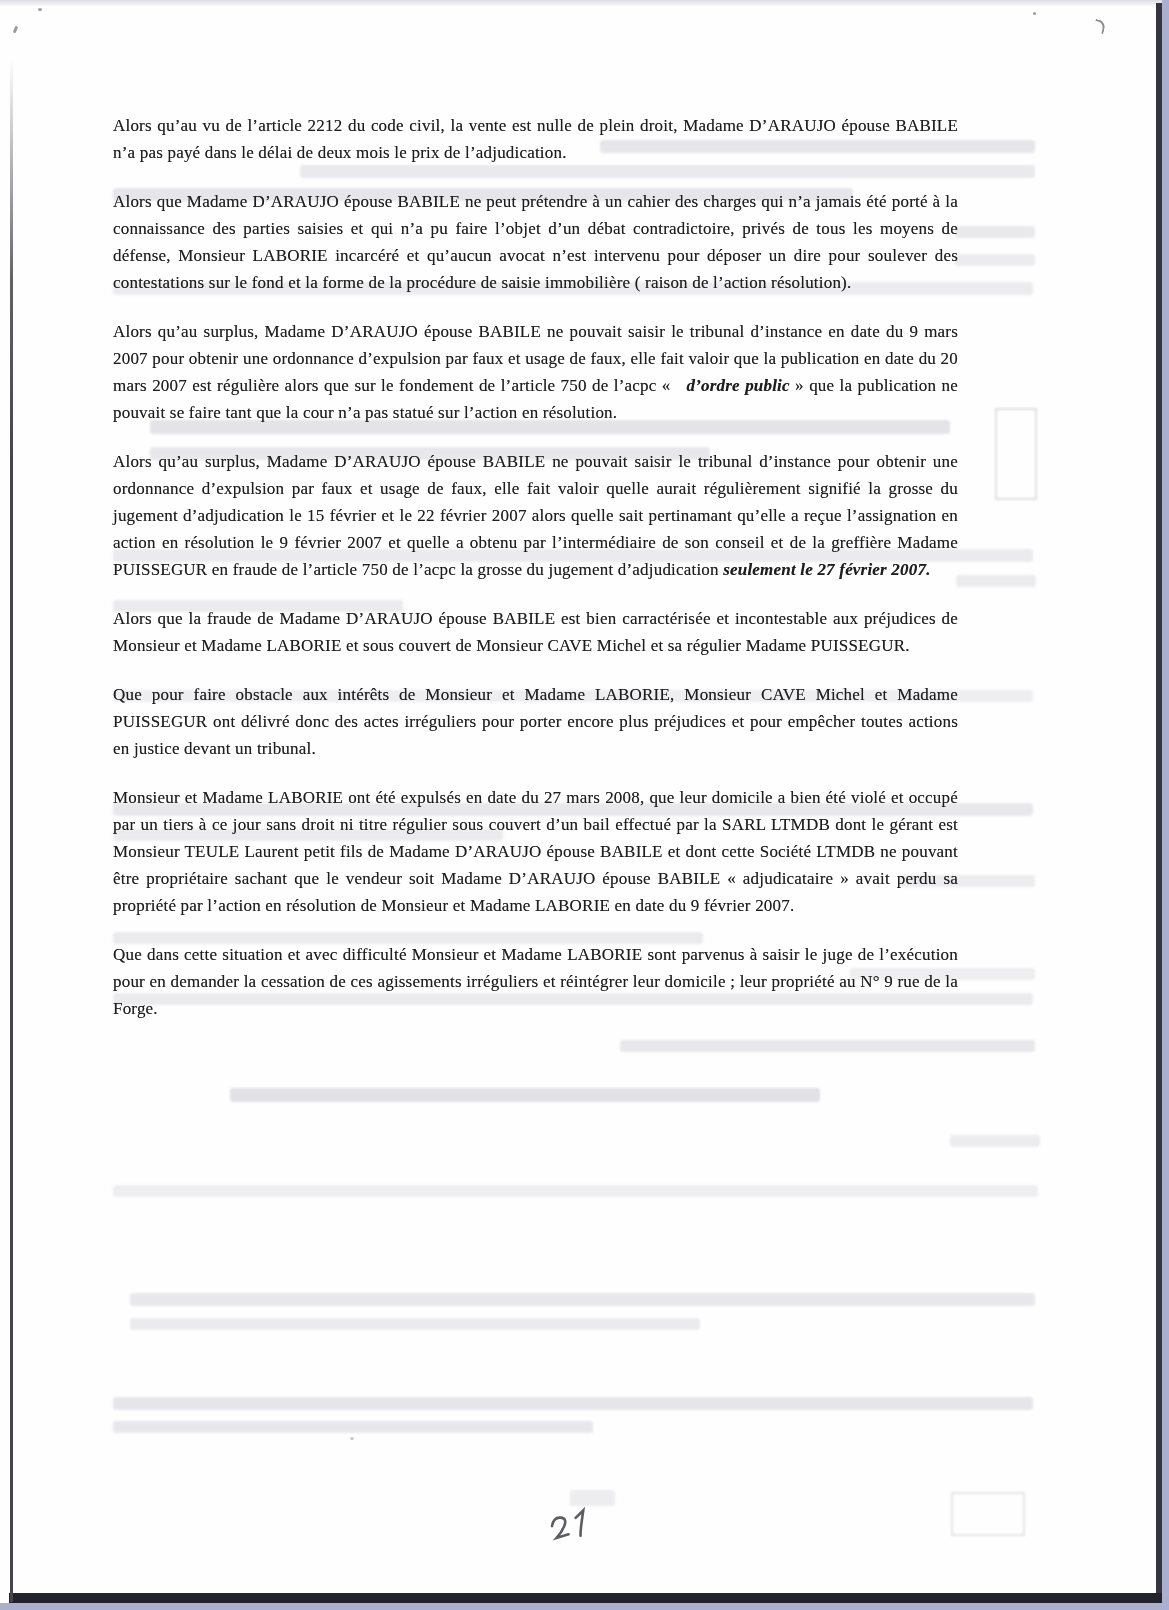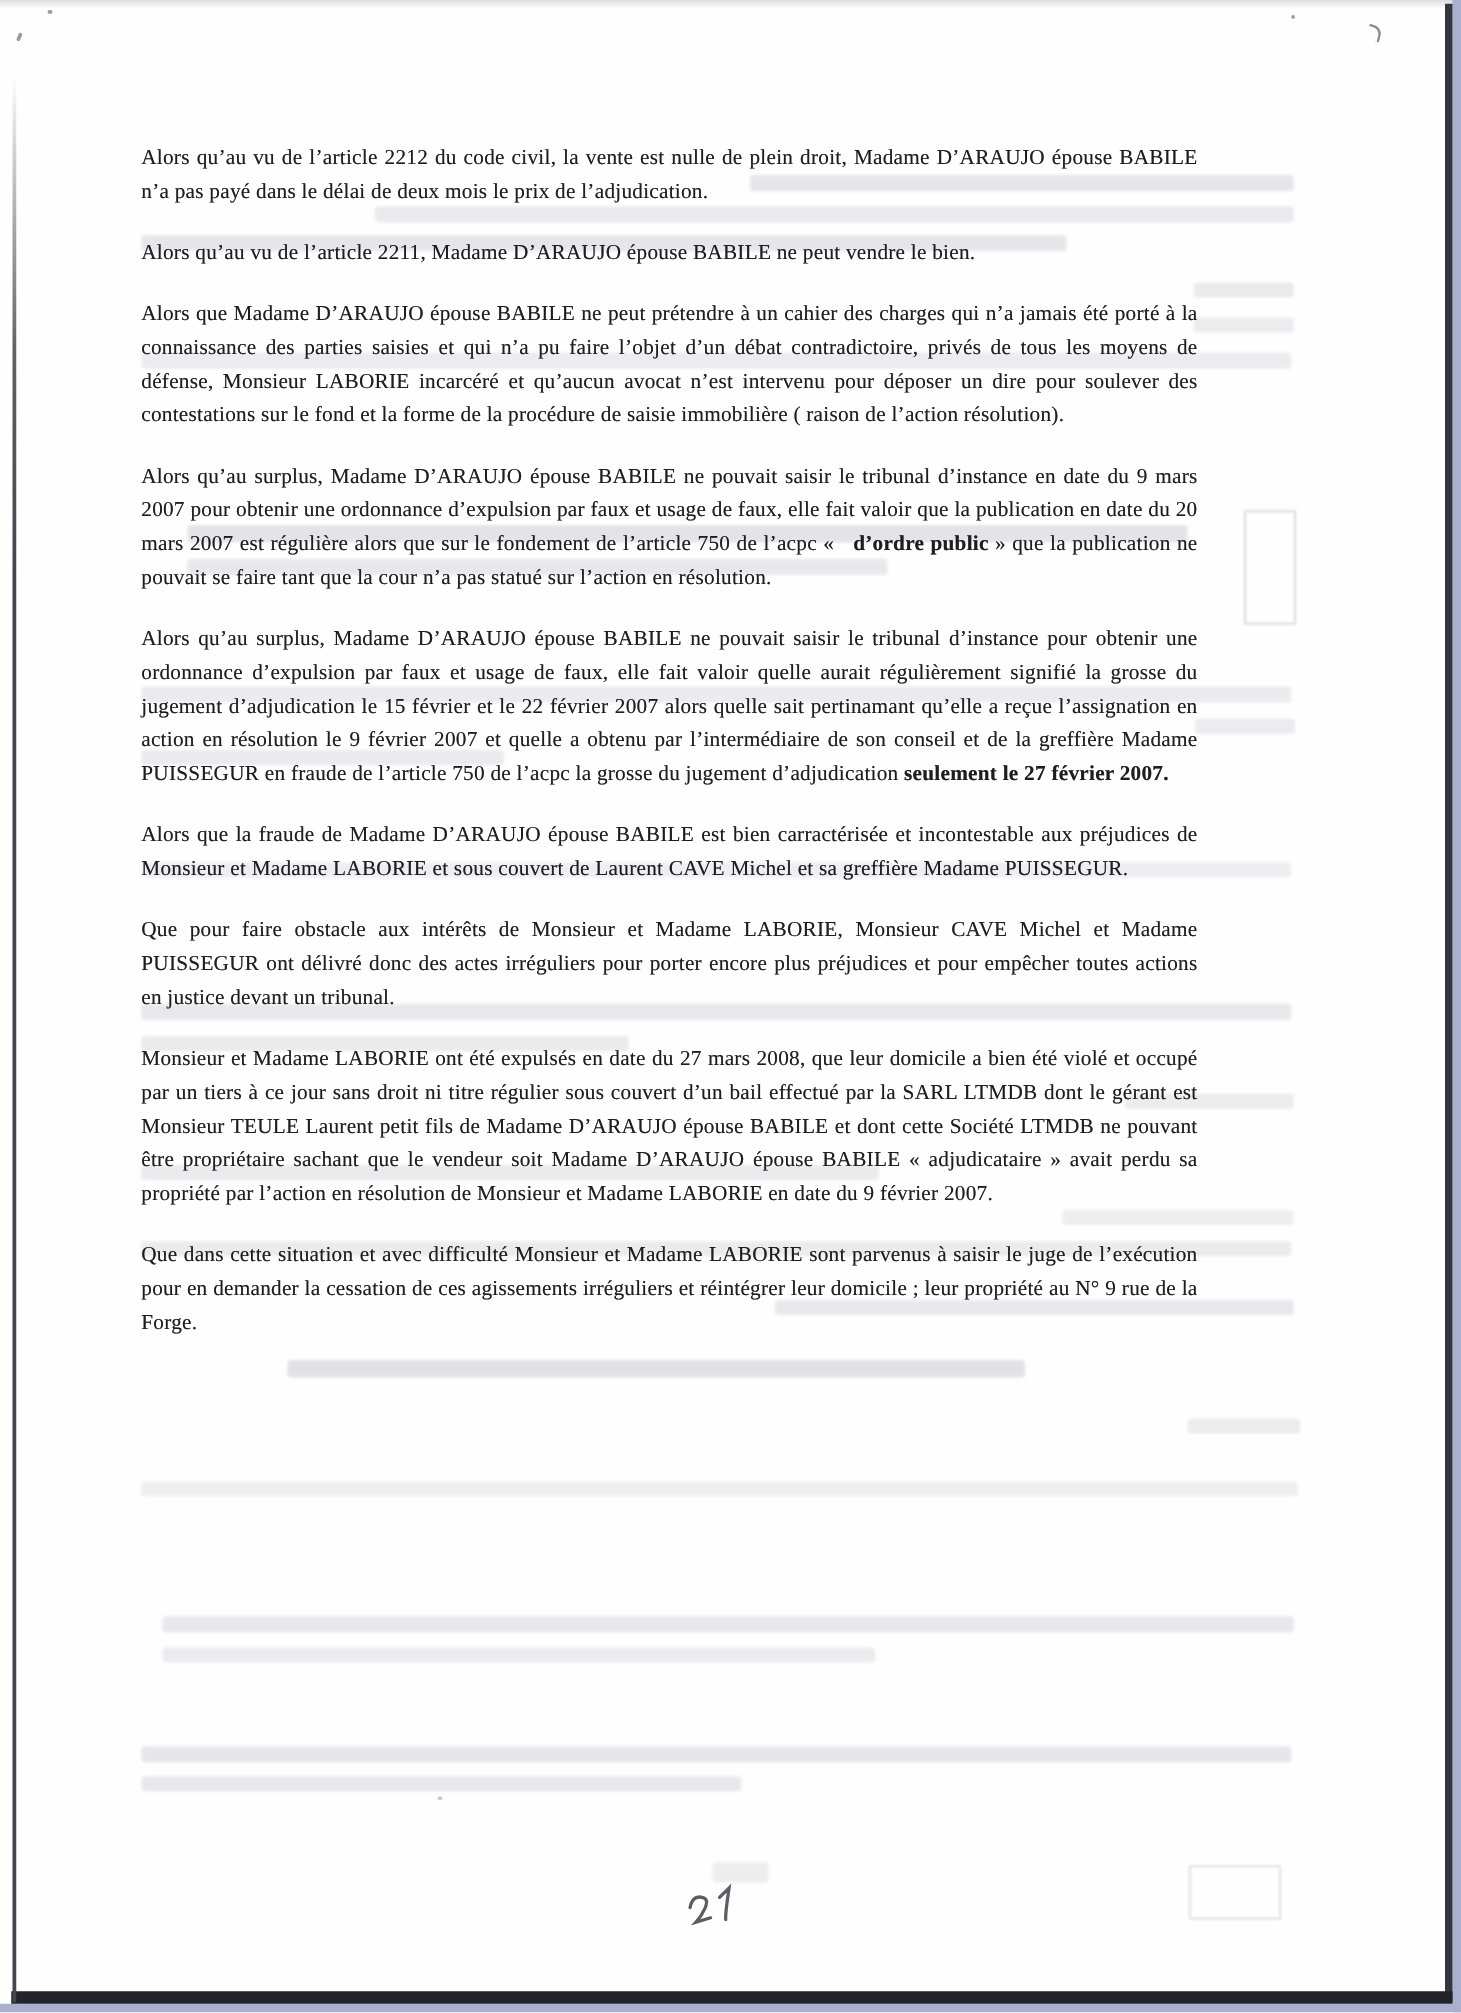--- a/index.html
+++ b/index.html
@@ -16,21 +16,21 @@
   .edge-bottom-light{position:absolute;left:0;right:0;bottom:0;height:7px;background:#abb0cf;}
   .edge-bottom-dark{position:absolute;left:9px;right:7px;bottom:7px;height:10px;background:#23232b;}
   .edge-left-dark{position:absolute;left:10px;top:60px;bottom:8px;width:3px;
             background:linear-gradient(rgba(69,69,77,0) 0,rgba(69,69,77,.85) 220px,#45454d 400px);}
 
   
   .textblock{position:absolute;left:113px;top:112px;width:845px;}
   .textblock p{margin:0 0 22px 0;font-size:17px;line-height:27px;
                text-align:justify;color:#1e1e1e;letter-spacing:.2px;
                text-shadow:0 0 .5px rgba(30,30,30,.55);}
-  .textblock p span.bi{font-weight:bold;}
+  .textblock p span.bi{font-weight:bold;font-style:italic;}
 
   
   .bleed{position:absolute;background:#cfcfd7;filter:blur(1.3px);border-radius:3px;}
   .bleed-box{position:absolute;border:2px solid #c8c8cf;filter:blur(.8px);border-radius:1px;background:transparent;}
 
   
   .pagenum{position:absolute;left:538px;top:1498px;width:70px;height:55px;}
   .pagenum svg{display:block;}
 
   
@@ -70,25 +70,24 @@
       <div class="bleed" style="left: 130px; top: 1318px; width: 570px; height: 12px; opacity: 0.4;"></div>
       <div class="bleed" style="left: 113px; top: 1397px; width: 920px; height: 13px; opacity: 0.5;"></div>
       <div class="bleed" style="left: 113px; top: 1421px; width: 480px; height: 12px; opacity: 0.45;"></div>
       <div class="bleed" style="left: 570px; top: 1490px; width: 45px; height: 16px; opacity: 0.35;"></div>
       <div class="bleed-box" style="left: 995px; top: 408px; width: 38px; height: 88px; opacity: 0.55;"></div>
       <div class="bleed-box" style="left: 951px; top: 1492px; width: 70px; height: 40px; opacity: 0.45;"></div>
     </div>
 
   <div class="textblock" id="paragraphs">
       <p><span>Alors qu’au vu de l’article 2212 du code civil, la vente est nulle de plein droit, Madame D’ARAUJO épouse BABILE n’a pas payé dans le délai de deux mois le prix de l’adjudication.</span></p>
-      <p><span>Alors qu’au vu de l’article 2211, Madame D’ARAUJO épouse BABILE ne peut vendre le bien.</span></p>
       <p><span>Alors que Madame D’ARAUJO épouse BABILE ne peut prétendre à un cahier des charges qui n’a jamais été porté à la connaissance des parties saisies et qui n’a pu faire l’objet d’un débat contradictoire, privés de tous les moyens de défense, Monsieur LABORIE incarcéré et qu’aucun avocat n’est intervenu pour déposer un dire pour soulever des contestations sur le fond et la forme de la procédure de saisie immobilière ( raison de l’action résolution).</span></p>
       <p><span>Alors qu’au surplus, Madame D’ARAUJO épouse BABILE ne pouvait saisir le tribunal d’instance en date du 9 mars 2007 pour obtenir une ordonnance d’expulsion par faux et usage de faux, elle fait valoir que la publication en date du 20 mars 2007 est régulière alors que sur le fondement de l’article 750 de l’acpc «&nbsp;&nbsp; </span><span class="bi">d’ordre public</span><span> » que la publication ne pouvait se faire tant que la cour n’a pas statué sur l’action en résolution.</span></p>
       <p><span>Alors qu’au surplus, Madame D’ARAUJO épouse BABILE ne pouvait saisir le tribunal d’instance pour obtenir une ordonnance d’expulsion par faux et usage de faux, elle fait valoir quelle aurait régulièrement signifié la grosse du jugement d’adjudication le 15 février et le 22 février 2007 alors quelle sait pertinamant qu’elle a reçue l’assignation en action en résolution le 9 février 2007 et quelle a obtenu par l’intermédiaire de son conseil et de la greffière Madame PUISSEGUR en fraude de l’article 750 de l’acpc la grosse du jugement d’adjudication </span><span class="bi">seulement le 27 février 2007.</span></p>
-      <p><span>Alors que la fraude de Madame D’ARAUJO épouse BABILE est bien carractérisée et incontestable aux préjudices de Monsieur et Madame LABORIE et sous couvert de Laurent CAVE Michel et sa greffière Madame PUISSEGUR.</span></p>
+      <p><span>Alors que la fraude de Madame D’ARAUJO épouse BABILE est bien carractérisée et incontestable aux préjudices de Monsieur et Madame LABORIE et sous couvert de Monsieur CAVE Michel et sa régulier Madame PUISSEGUR.</span></p>
       <p><span>Que pour faire obstacle aux intérêts de Monsieur et Madame LABORIE, Monsieur CAVE Michel et Madame PUISSEGUR ont délivré donc des actes irréguliers pour porter encore plus préjudices et pour empêcher toutes actions en justice devant un tribunal.</span></p>
       <p><span>Monsieur et Madame LABORIE ont été expulsés en date du 27 mars 2008, que leur domicile a bien été violé et occupé par un tiers à ce jour sans droit ni titre régulier sous couvert d’un bail effectué par la SARL LTMDB dont le gérant est Monsieur TEULE Laurent petit fils de Madame D’ARAUJO épouse BABILE et dont cette Société LTMDB ne pouvant être propriétaire sachant que le vendeur soit Madame D’ARAUJO épouse BABILE «&nbsp;adjudicataire&nbsp;» avait perdu sa propriété par l’action en résolution de Monsieur et Madame LABORIE en date du 9 février 2007.</span></p>
       <p><span>Que dans cette situation et avec difficulté Monsieur et Madame LABORIE sont parvenus à saisir le juge de l’exécution pour en demander la cessation de ces agissements irréguliers et réintégrer leur domicile ; leur propriété au N° 9 rue de la Forge.</span></p>
     </div>
 
   <div class="pagenum" aria-label="page number">
     <svg width="70" height="55" viewBox="0 0 70 55">
       <title>21</title>
       <g fill="none" stroke="#5c5c62" stroke-width="2.6" stroke-linecap="round" transform="rotate(-3 35 27)">
         <path d="M14 27 q 2 -9 9 -8 q 7 1 3 9 q -3 6 -8 11 l 12 -3"></path>

